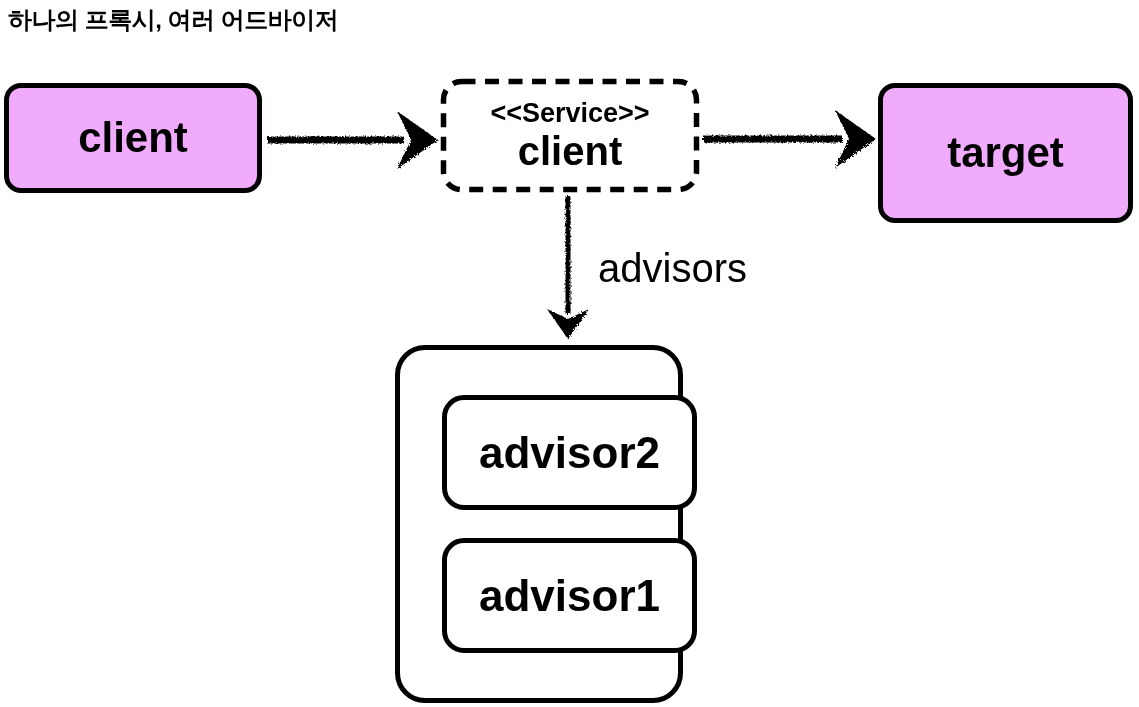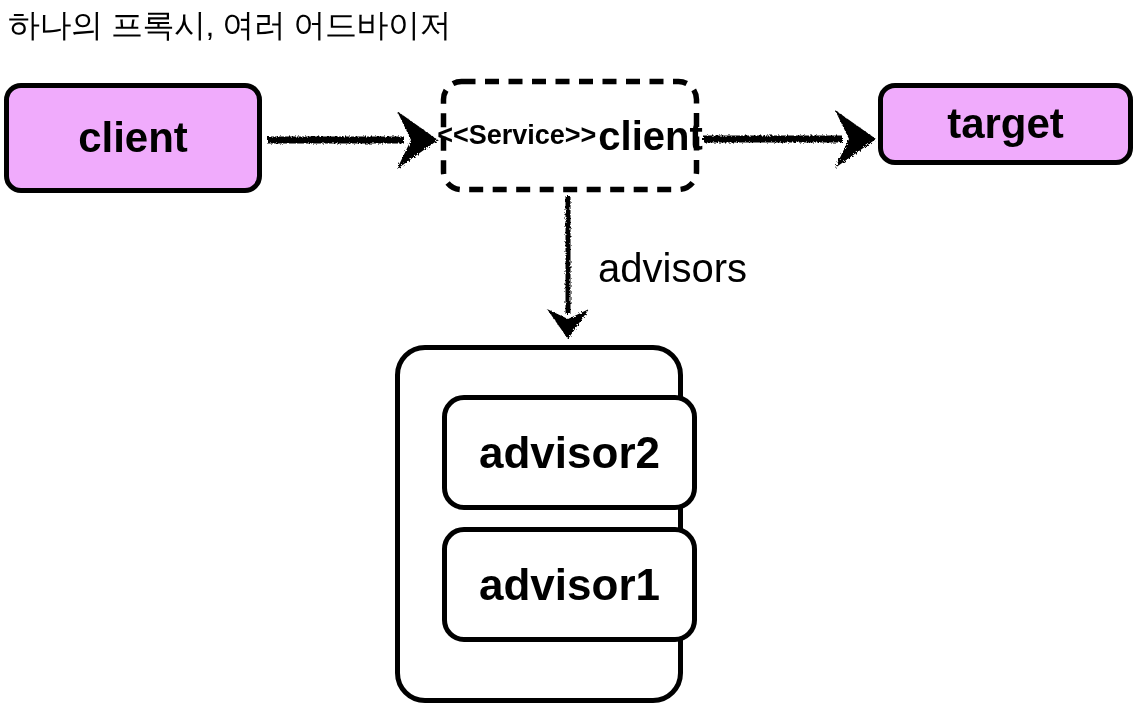--- a/index.html
+++ b/index.html
@@ -12,49 +12,49 @@
     width: 1139px;
     height: 707px;
     overflow: hidden;
     font-family: "Liberation Sans", "DejaVu Sans", sans-serif;
     color: #000000;
   }
   .title {
     position: absolute;
     left: 8px;
     top: 4px;
-    font-size: 32px;
-    font-weight: normal;
+    font-size: 24px;
+    font-weight: bold;
     letter-spacing: -0.5px;
     white-space: nowrap;
   }
   .node {
     position: absolute;
     box-sizing: border-box;
     display: flex;
     align-items: center;
     justify-content: center;
     background: #f0abfc;
     border: 5px solid #000000;
     border-radius: 17px;
     font-weight: bold;
   }
   .node-client {
     left: 4px; top: 83px; width: 258px; height: 110px;
     font-size: 42px;
   }
   .node-target {
-    left: 878px; top: 83px; width: 255px; height: 82px;
+    left: 878px; top: 83px; width: 255px; height: 140px;
     font-size: 42px;
   }
   .node-proxy {
     left: 441px; top: 79px; width: 258px; height: 113px;
     border: none;               
     background: transparent;
-    flex-direction: row;
+    flex-direction: column;
     justify-content: center;
     gap: 2px;
   }
   .proxy-stereotype { font-size: 27px; font-weight: bold; line-height: 1.05; }
   .proxy-label      { font-size: 40px; font-weight: bold; line-height: 1.05; }
   .edge-label {
     position: absolute;
     left: 598px; top: 246px;
     font-size: 40px;
     font-weight: normal;
@@ -75,21 +75,21 @@
     display: flex;
     align-items: center;
     justify-content: center;
     background: #ffffff;
     border: 5px solid #000000;
     border-radius: 22px;
     font-size: 44px;
     font-weight: bold;
   }
   .advisor-top    { top: 45px; }
-  .advisor-bottom { top: 177px; align-items: center; }
+  .advisor-bottom { top: 188px; align-items: center; }
   .overlay {
     position: absolute;
     left: 0; top: 0;
     width: 1139px; height: 707px;
     pointer-events: none;
   }
 </style>
 </head>
 <body>
 

